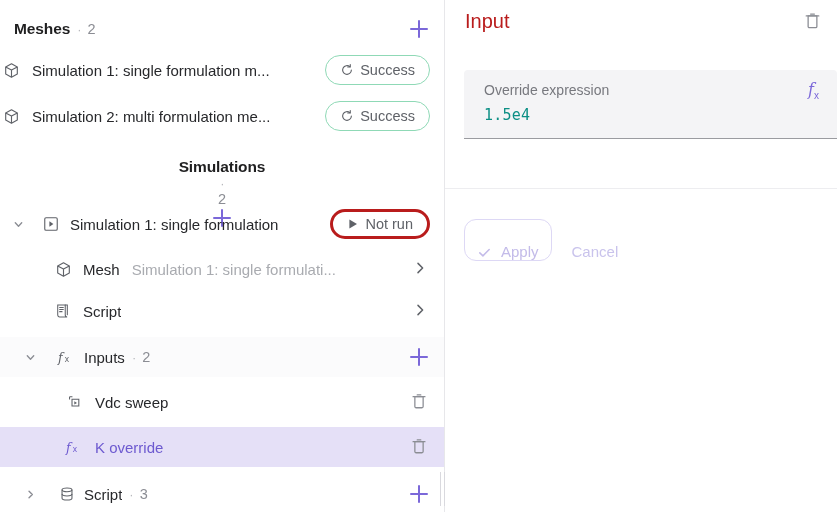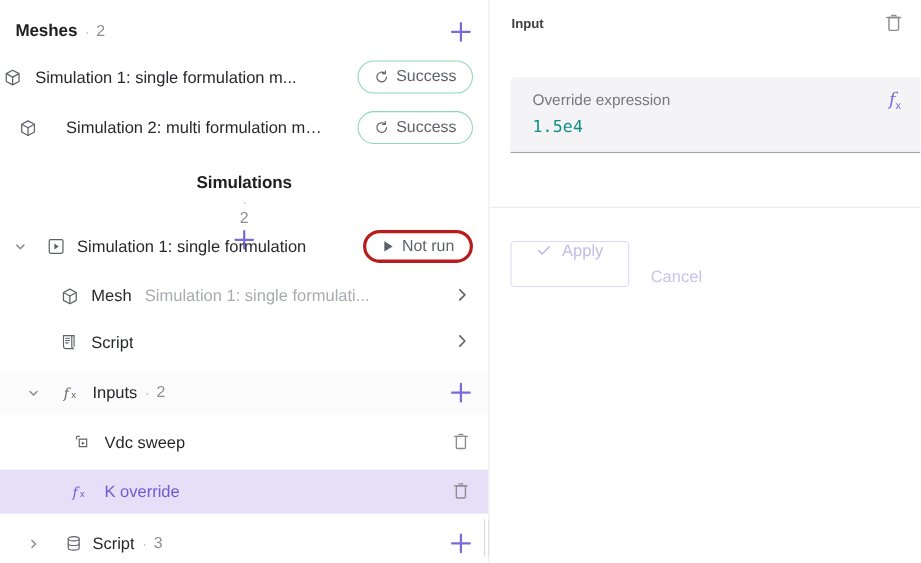--- a/index.html
+++ b/index.html
@@ -195,23 +195,23 @@
     background: #fff;
   }
   .right-header {
     display: flex;
     align-items: center;
     height: 42px;
     padding: 0 14px 0 20px;
     box-sizing: border-box;
   }
   .right-title {
-    font-size: 12px;
-    font-weight: bold;
-    color: #404040;
+    font-size: 20px;
+    font-weight: normal;
+    color: #b91c1c;
   }
 
   .field-wrap {
     margin: 28px 0 0 19px;
     background: #f4f4f6;
     border-bottom: 1.4px solid #9a9ba0;
     border-radius: 4px 4px 0 0;
     padding: 12px 14px 14px 20px;
     box-sizing: border-box;
     position: relative;
@@ -258,26 +258,26 @@
   .actions {
     position: absolute;
     top: 219px;
     left: 19px;
     display: flex;
     align-items: center;
     gap: 14px;
   }
   .btn-apply {
     display: inline-flex;
-    align-items: flex-start;
+    align-items: flex-end;
     gap: 9px;
     height: 42px;
-    padding: 0 22px;
+    padding: 0 12px;
     border: 1px solid #ddd8f5;
-    border-radius: 4px;
+    border-radius: 12px;
     background: #fff;
     color: #c3bbe9;
     font-size: 15px;
     box-sizing: border-box;
     cursor: default;
   }
   .btn-cancel {
     color: #c9c3ec;
     font-size: 15px;
     padding: 0 6px;
@@ -319,21 +319,21 @@
         <span class="icon">
           <svg width="14" height="14" viewBox="0 0 24 24" fill="none" stroke="#5f6268" stroke-width="1.9" stroke-linecap="round">
             <path d="M19.5 12a7.5 7.5 0 1 1-2.6-5.7"></path>
               <path d="M17.6 2.6v4.3h-4.3"></path>
           </svg>
         </span>
         <span>Success</span>
       </span>
     </div>
 
-    <div class="row" style="padding-left:14px;margin-top:6px;gap:14px;">
+    <div class="row" style="margin-top:6px;">
       <span class="icon" style="width:22px;height:22px;margin-right:10px;">
         <svg width="17" height="17" viewBox="0 0 24 24" fill="none" stroke="#5f6268" stroke-width="1.6" stroke-linejoin="round">
           <path d="M12 2.6 20.2 7v10L12 21.4 3.8 17V7z"></path>
           <path d="M3.8 7 12 11.4 20.2 7"></path>
             <path d="M12 11.4V21.4"></path>
         </svg>
       </span>
       <span class="row-label" style="max-width:262px;">Simulation 2: multi formulation me...</span>
       <span class="spacer"></span>
       <span class="pill pill-success">

